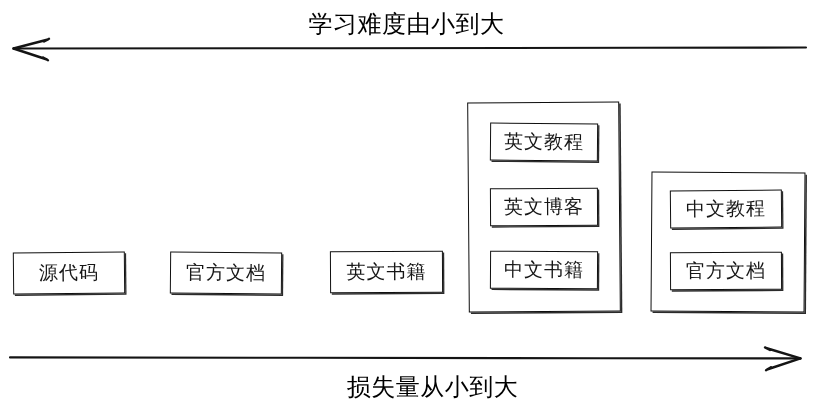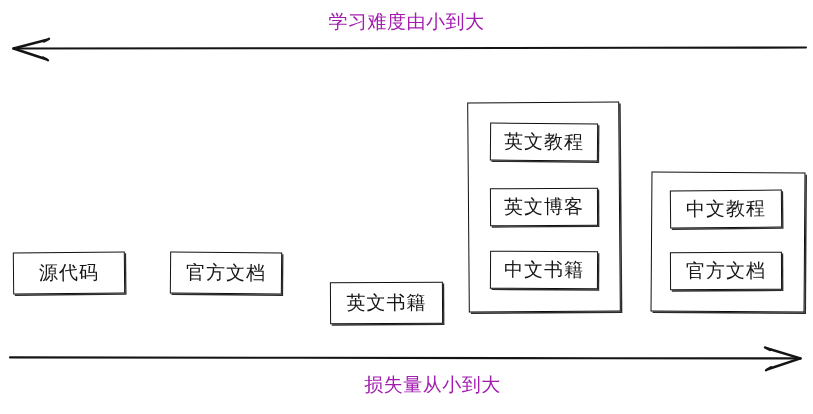--- a/index.html
+++ b/index.html
@@ -20,24 +20,24 @@
     inset: 0;
     width: 813px;
     height: 414px;
   }
 
   
   .axis-caption {
     position: absolute;
     width: 100%;
     text-align: center;
-    font-size: 19px;
+    font-size: 24px;
     line-height: 1;
     letter-spacing: 0.5px;
-    color: #a21caf;
+    color: #000000;
     white-space: nowrap;
   }
   #top-caption  { top: 12px; }
   #bottom-caption { top: 375px; margin-left: 26px; }
 
   
   #arrow-layer {
     position: absolute;
     left: 0; top: 0;
     width: 813px; height: 414px;
@@ -70,21 +70,21 @@
     background: #ffffff;
     border: 1.8px solid #0d0d0d;
     box-shadow: 1.8px 1.8px 0 -0.3px #2b2b2b;
   }
   .group-box.tilt-g1 { transform: rotate(-0.45deg); }
   .group-box.tilt-g2 { transform: rotate(0.4deg); }
 
   
   #node-source-code   { left: 13px;  top: 252px; width: 112px; height: 42px; }
   #node-official-docs { left: 170px; top: 252px; width: 112px; height: 42px; }
-  #node-en-books      { left: 330px; top: 251px; width: 113px; height: 42px; margin-top: 31px; }
+  #node-en-books      { left: 330px; top: 251px; width: 113px; height: 42px; }
 
   
   #group-english  { left: 468px; top: 102px; width: 152px; height: 210px; }
   #node-en-tutorial { left: 490px; top: 123px; width: 108px; height: 38px; }
   #node-en-blog     { left: 490px; top: 188px; width: 108px; height: 38px; }
   #node-cn-books    { left: 490px; top: 251px; width: 108px; height: 38px; }
 
   
   #group-chinese    { left: 651px; top: 172px; width: 154px; height: 140px; }
   #node-cn-tutorial { left: 670px; top: 190px; width: 112px; height: 38px; }

